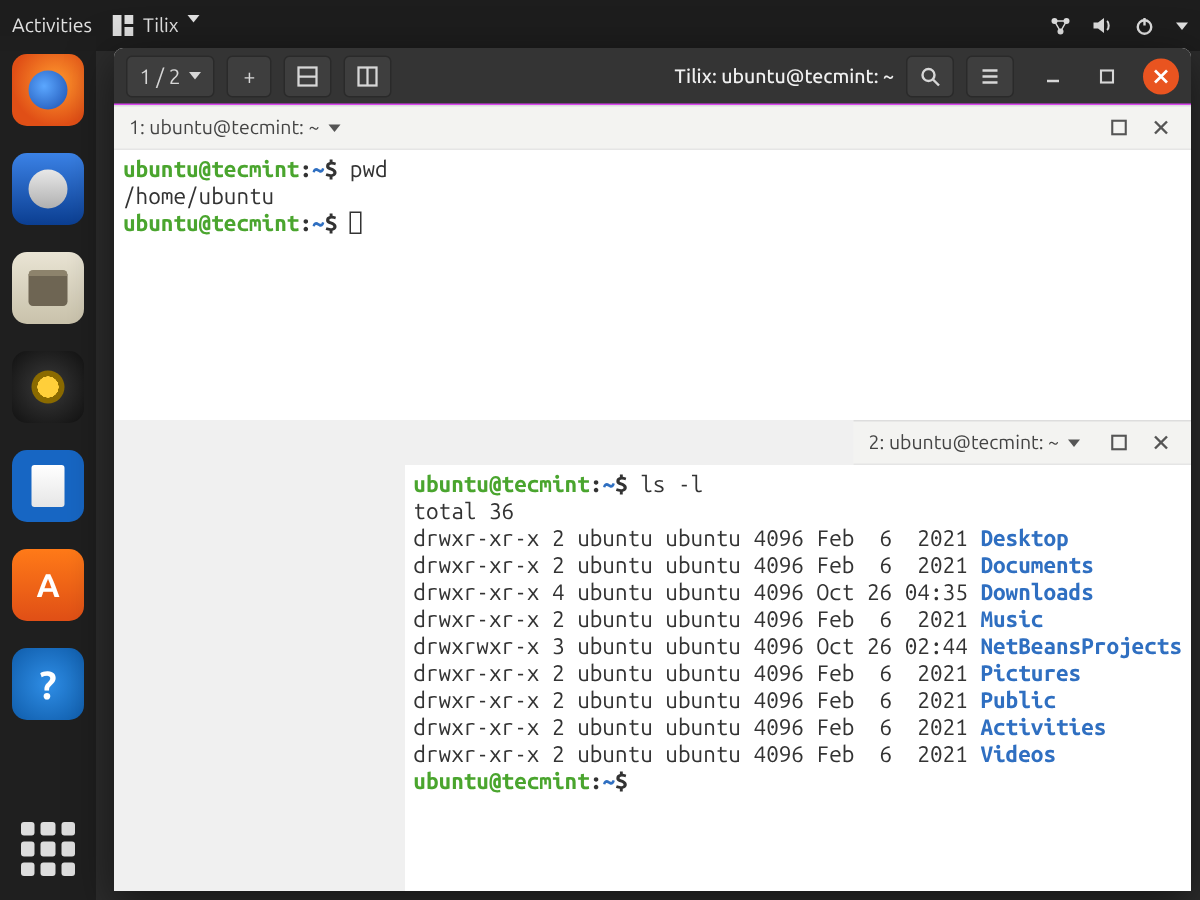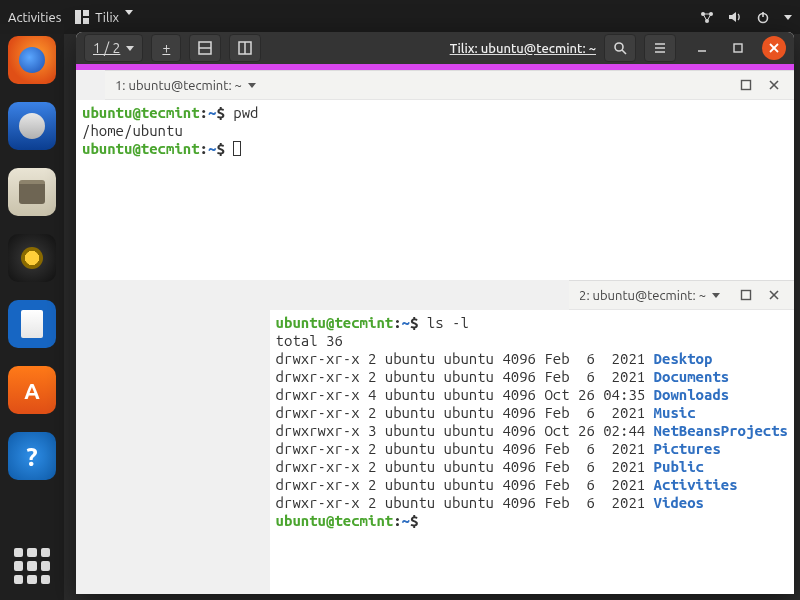--- a/index.html
+++ b/index.html
@@ -82,22 +82,21 @@
     box-shadow: 0 8px 30px rgba(0,0,0,.55);
     overflow:hidden;
   }
 
   .headerbar{
     height:38px;
     background:#343434;
     display:flex; align-items:center;
     padding:0 8px;
     gap:8px;
-    border-bottom:6px solid #d946ef;
-    text-decoration:underline;
+    border-bottom:1px solid #d946ef;
   }
   .hbtn{
     min-width:30px;height:28px;
     background:#3e3e3e;
     border:1px solid #2a2a2a;
     border-radius:4px;
     color:#d7d7d7;
     display:flex;align-items:center;justify-content:center;
     font-size:14px;
     padding:0 8px;
@@ -107,21 +106,21 @@
   .headerbar .title{flex:1;text-align:right;color:#f0f0f0;font-weight:500;}
   .win-ctrls{display:flex;gap:12px;align-items:center;margin-left:6px;}
   .wbtn{width:24px;height:24px;border-radius:50%;display:flex;align-items:center;justify-content:center;background:transparent;color:#d7d7d7;border:none;}
   .wbtn.close{background:#e95420;color:#fff;}
 
   
   .panes{flex:1;display:flex;flex-direction:column;background:#f0f0f0;}
   .pane{display:flex;flex-direction:column;min-height:0;}
   .pane-titlebar{
     height:30px;background:#f3f3f1;border-top:1px solid #ddd;border-bottom:1px solid #e5e5e5;
-    display:flex;align-items:center;padding:0 10px;gap:8px;color:#444;font-size:13px;margin-left:29px;
+    display:flex;align-items:center;padding:0 10px;gap:8px;color:#444;font-size:13px;
   }
   .pane-titlebar .pt-left{display:flex;align-items:center;gap:6px;}
   .pane-titlebar .pt-spacer{flex:1;}
   .pane-titlebar .pbtn{width:20px;height:20px;display:flex;align-items:center;justify-content:center;color:#555;}
   .tri-down-sm{width:0;height:0;border-left:4px solid transparent;border-right:4px solid transparent;border-top:5px solid #555;display:inline-block;}
 
   .term{
     background:#ffffff;
     color:#333;
     font-family:"Ubuntu Mono","DejaVu Sans Mono",Menlo,monospace;

